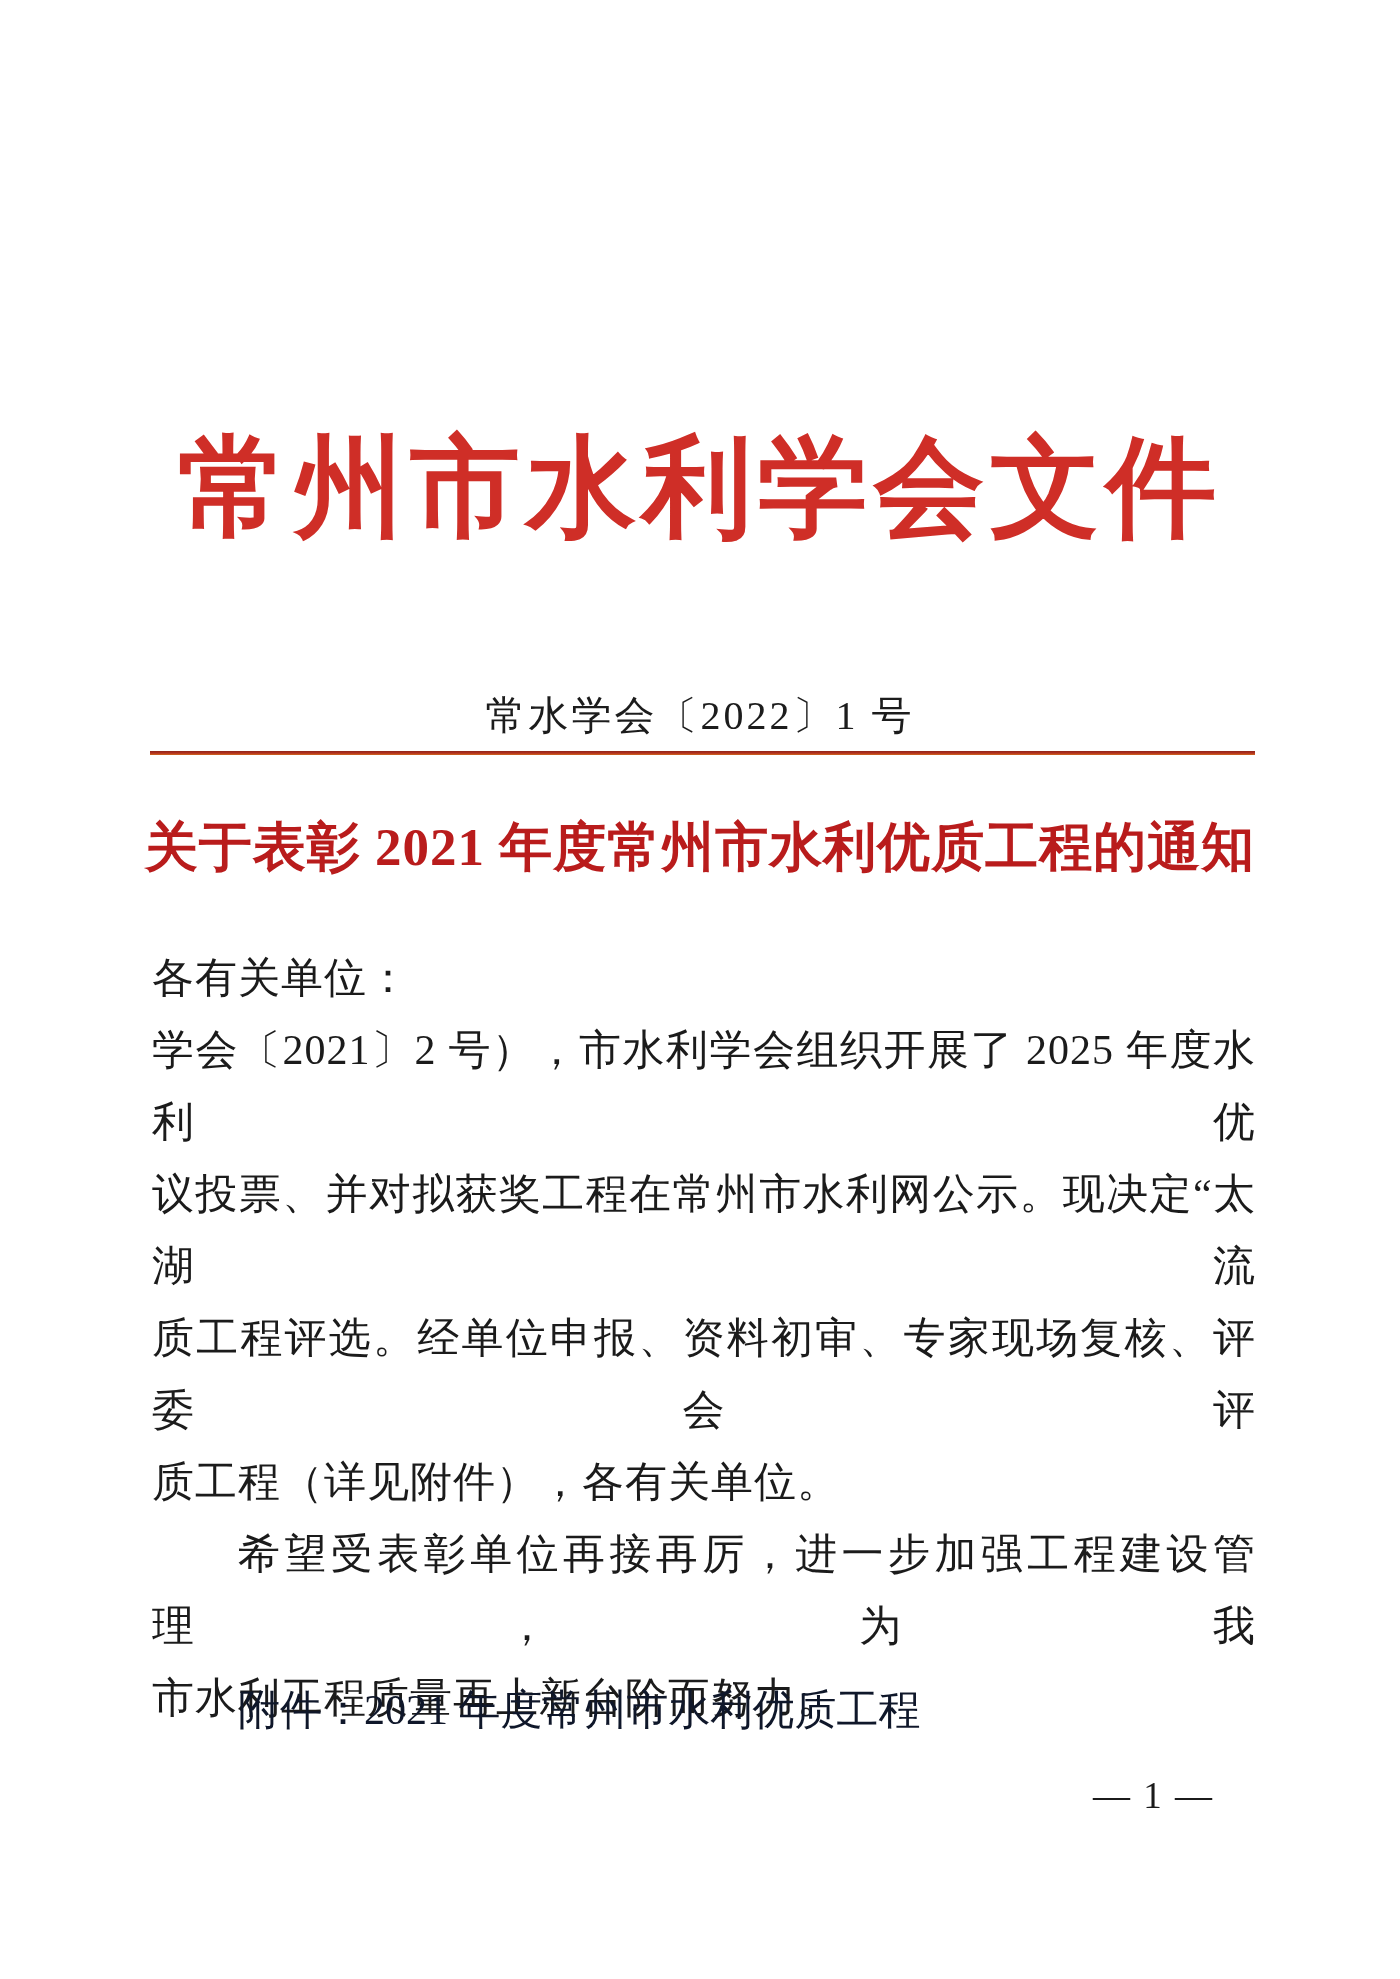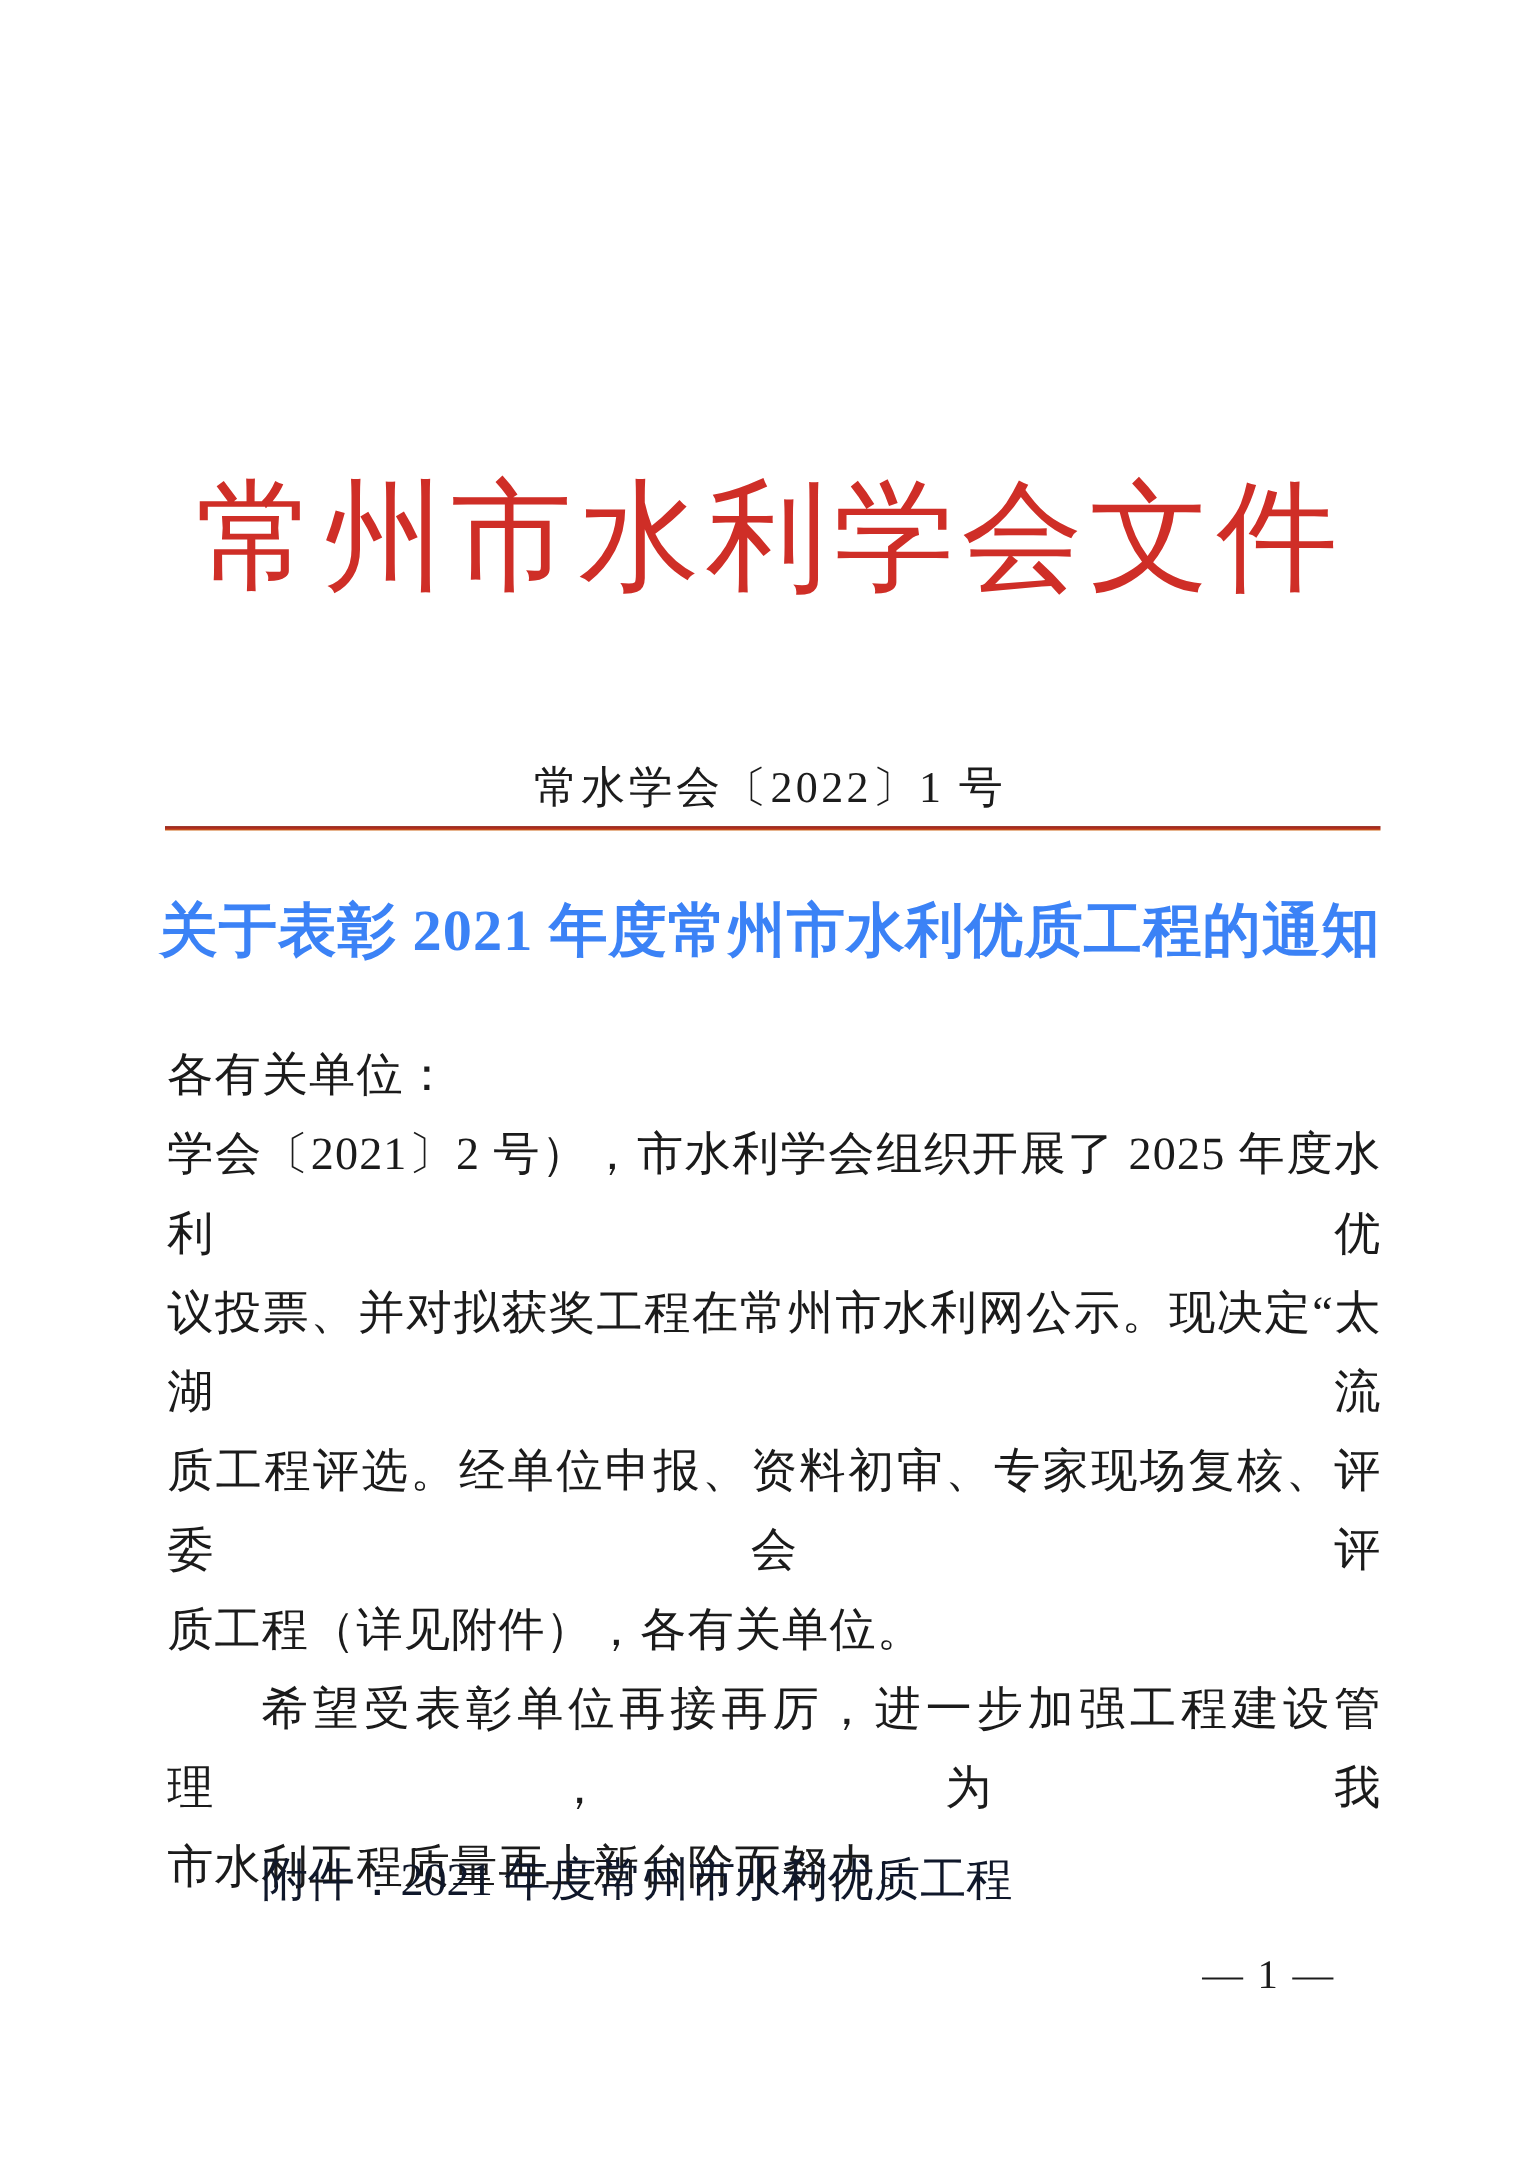--- a/index.html
+++ b/index.html
@@ -17,21 +17,21 @@
     color: #1a1a1a;
   }
   .doc-title {
     position: absolute;
     top: 425px;
     left: 0;
     width: 100%;
     text-align: center;
     font-size: 110px;
     line-height: 126px;
-    font-weight: normal;
+    font-weight: bold;
     color: #cf2e27;
     letter-spacing: 6px;
     white-space: nowrap;
   }
   .doc-number {
     position: absolute;
     top: 678px;
     left: 0;
     width: 100%;
     text-align: center;
@@ -51,21 +51,21 @@
   }
   .notice-heading {
     position: absolute;
     top: 812px;
     left: 0;
     width: 100%;
     text-align: center;
     font-size: 53px;
     line-height: 70px;
     font-weight: bold;
-    color: #3b82f6;
+    color: #b91c1c;
     letter-spacing: 1px;
     white-space: nowrap;
   }
   .body-block {
     position: absolute;
     top: 942px;
     left: 152px;
     width: 1104px;
     font-size: 42px;
     line-height: 72px;

